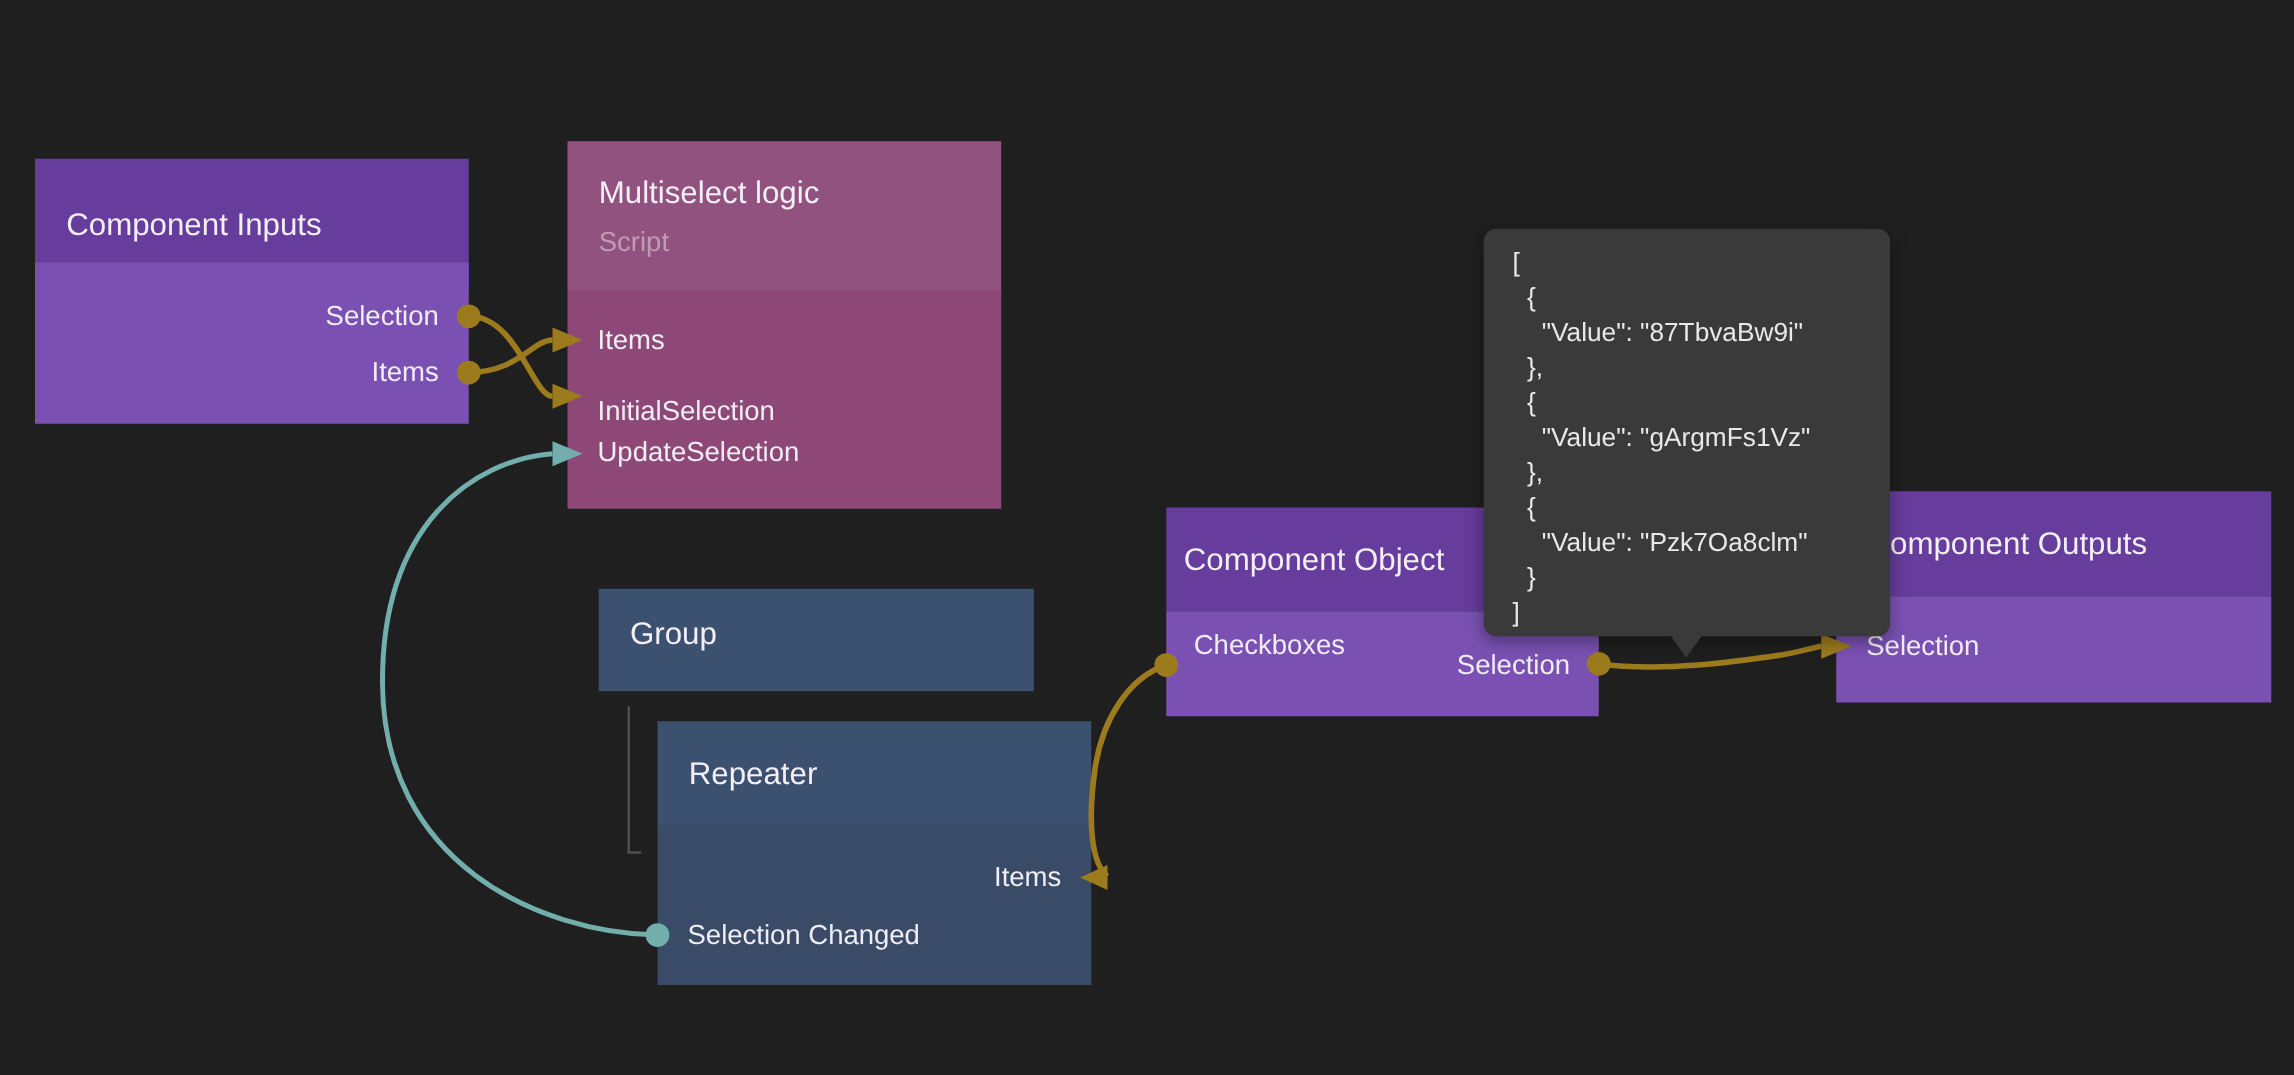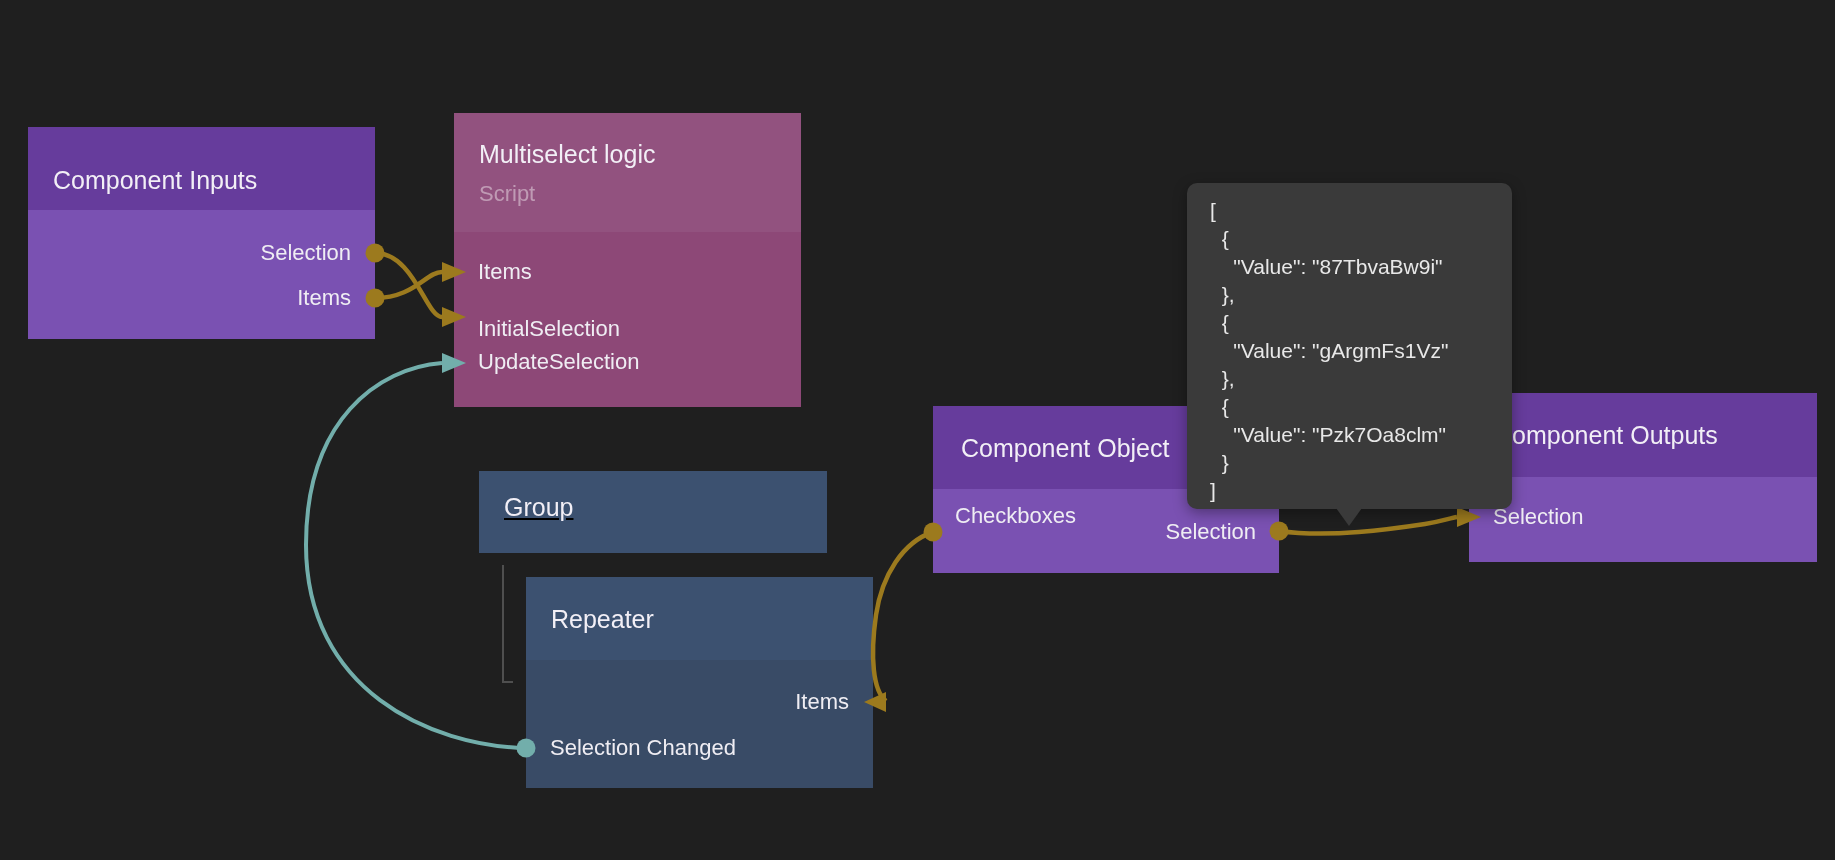--- a/index.html
+++ b/index.html
@@ -82,40 +82,40 @@
     </div>
     <div class="port left" style="top:189px;margin-top:12px;">
       <span>InitialSelection</span>
     </div>
     <div class="port left" style="top:234px;">
       <span>UpdateSelection</span>
     </div>
   </div>
 
   <div class="node solid-navy" style="left:479px;top:471px;width:348px;height:82px;">
-    <div class="hdr" style="height:72px;background:transparent;text-decoration:underline;">
+    <div class="hdr" style="height:72px;background:transparent;">
       <div class="title">Group</div>
     </div>
   </div>
 
   <div class="node navy" style="left:526px;top:577px;width:347px;height:211px;">
     <div class="hdr" style="height:83px;">
       <div class="title">Repeater</div>
     </div>
     <div class="body" style="top:83px;"></div>
     <div class="port right" style="top:110px;">
       <span>Items</span>
     </div>
     <div class="port left" style="top:156px;">
       <span>Selection Changed</span>
     </div>
   </div>
 
   <div class="node purple" style="left:933px;top:406px;width:346px;height:167px;">
-    <div class="hdr" style="height:83px;padding-left:28px;">
+    <div class="hdr" style="height:83px;padding-left:14px;">
       <div class="title">Component Object</div>
     </div>
     <div class="body" style="top:83px;"></div>
     <div class="port left" style="top:95px;left:22px;">
       <span>Checkboxes</span>
     </div>
     <div class="port right" style="top:111px;right:23px;">
       <span>Selection</span>
     </div>
   </div>

